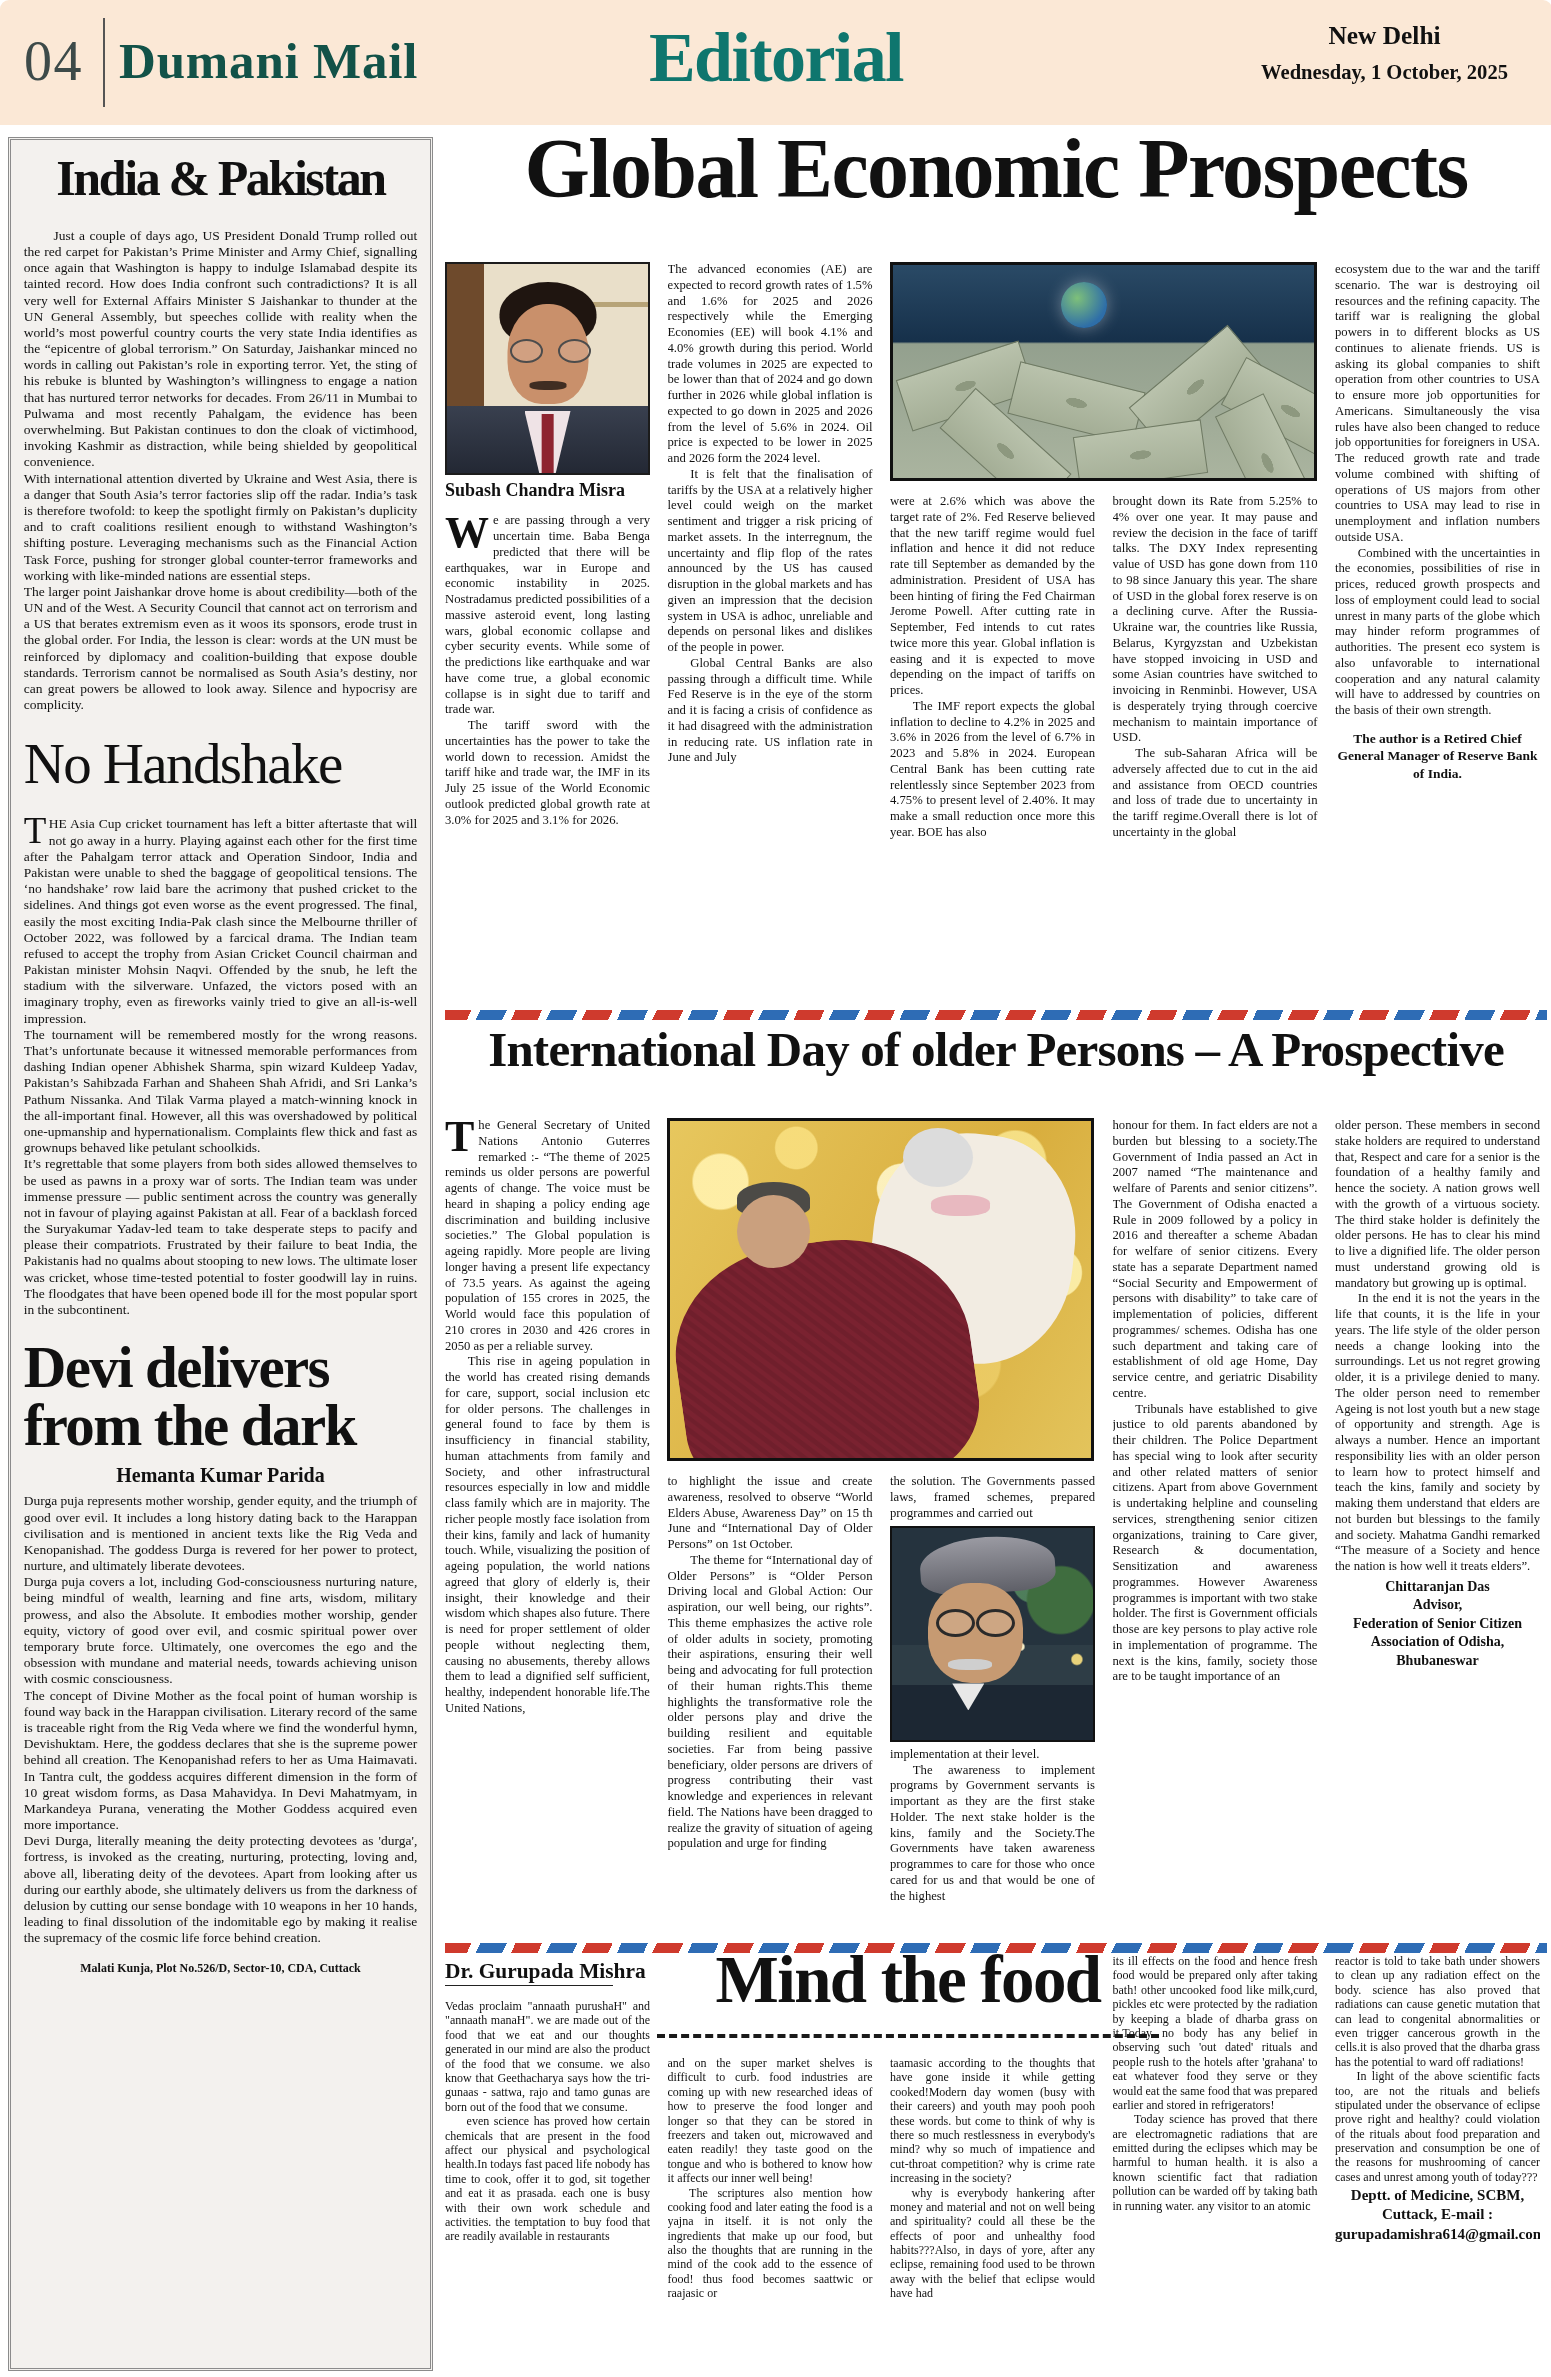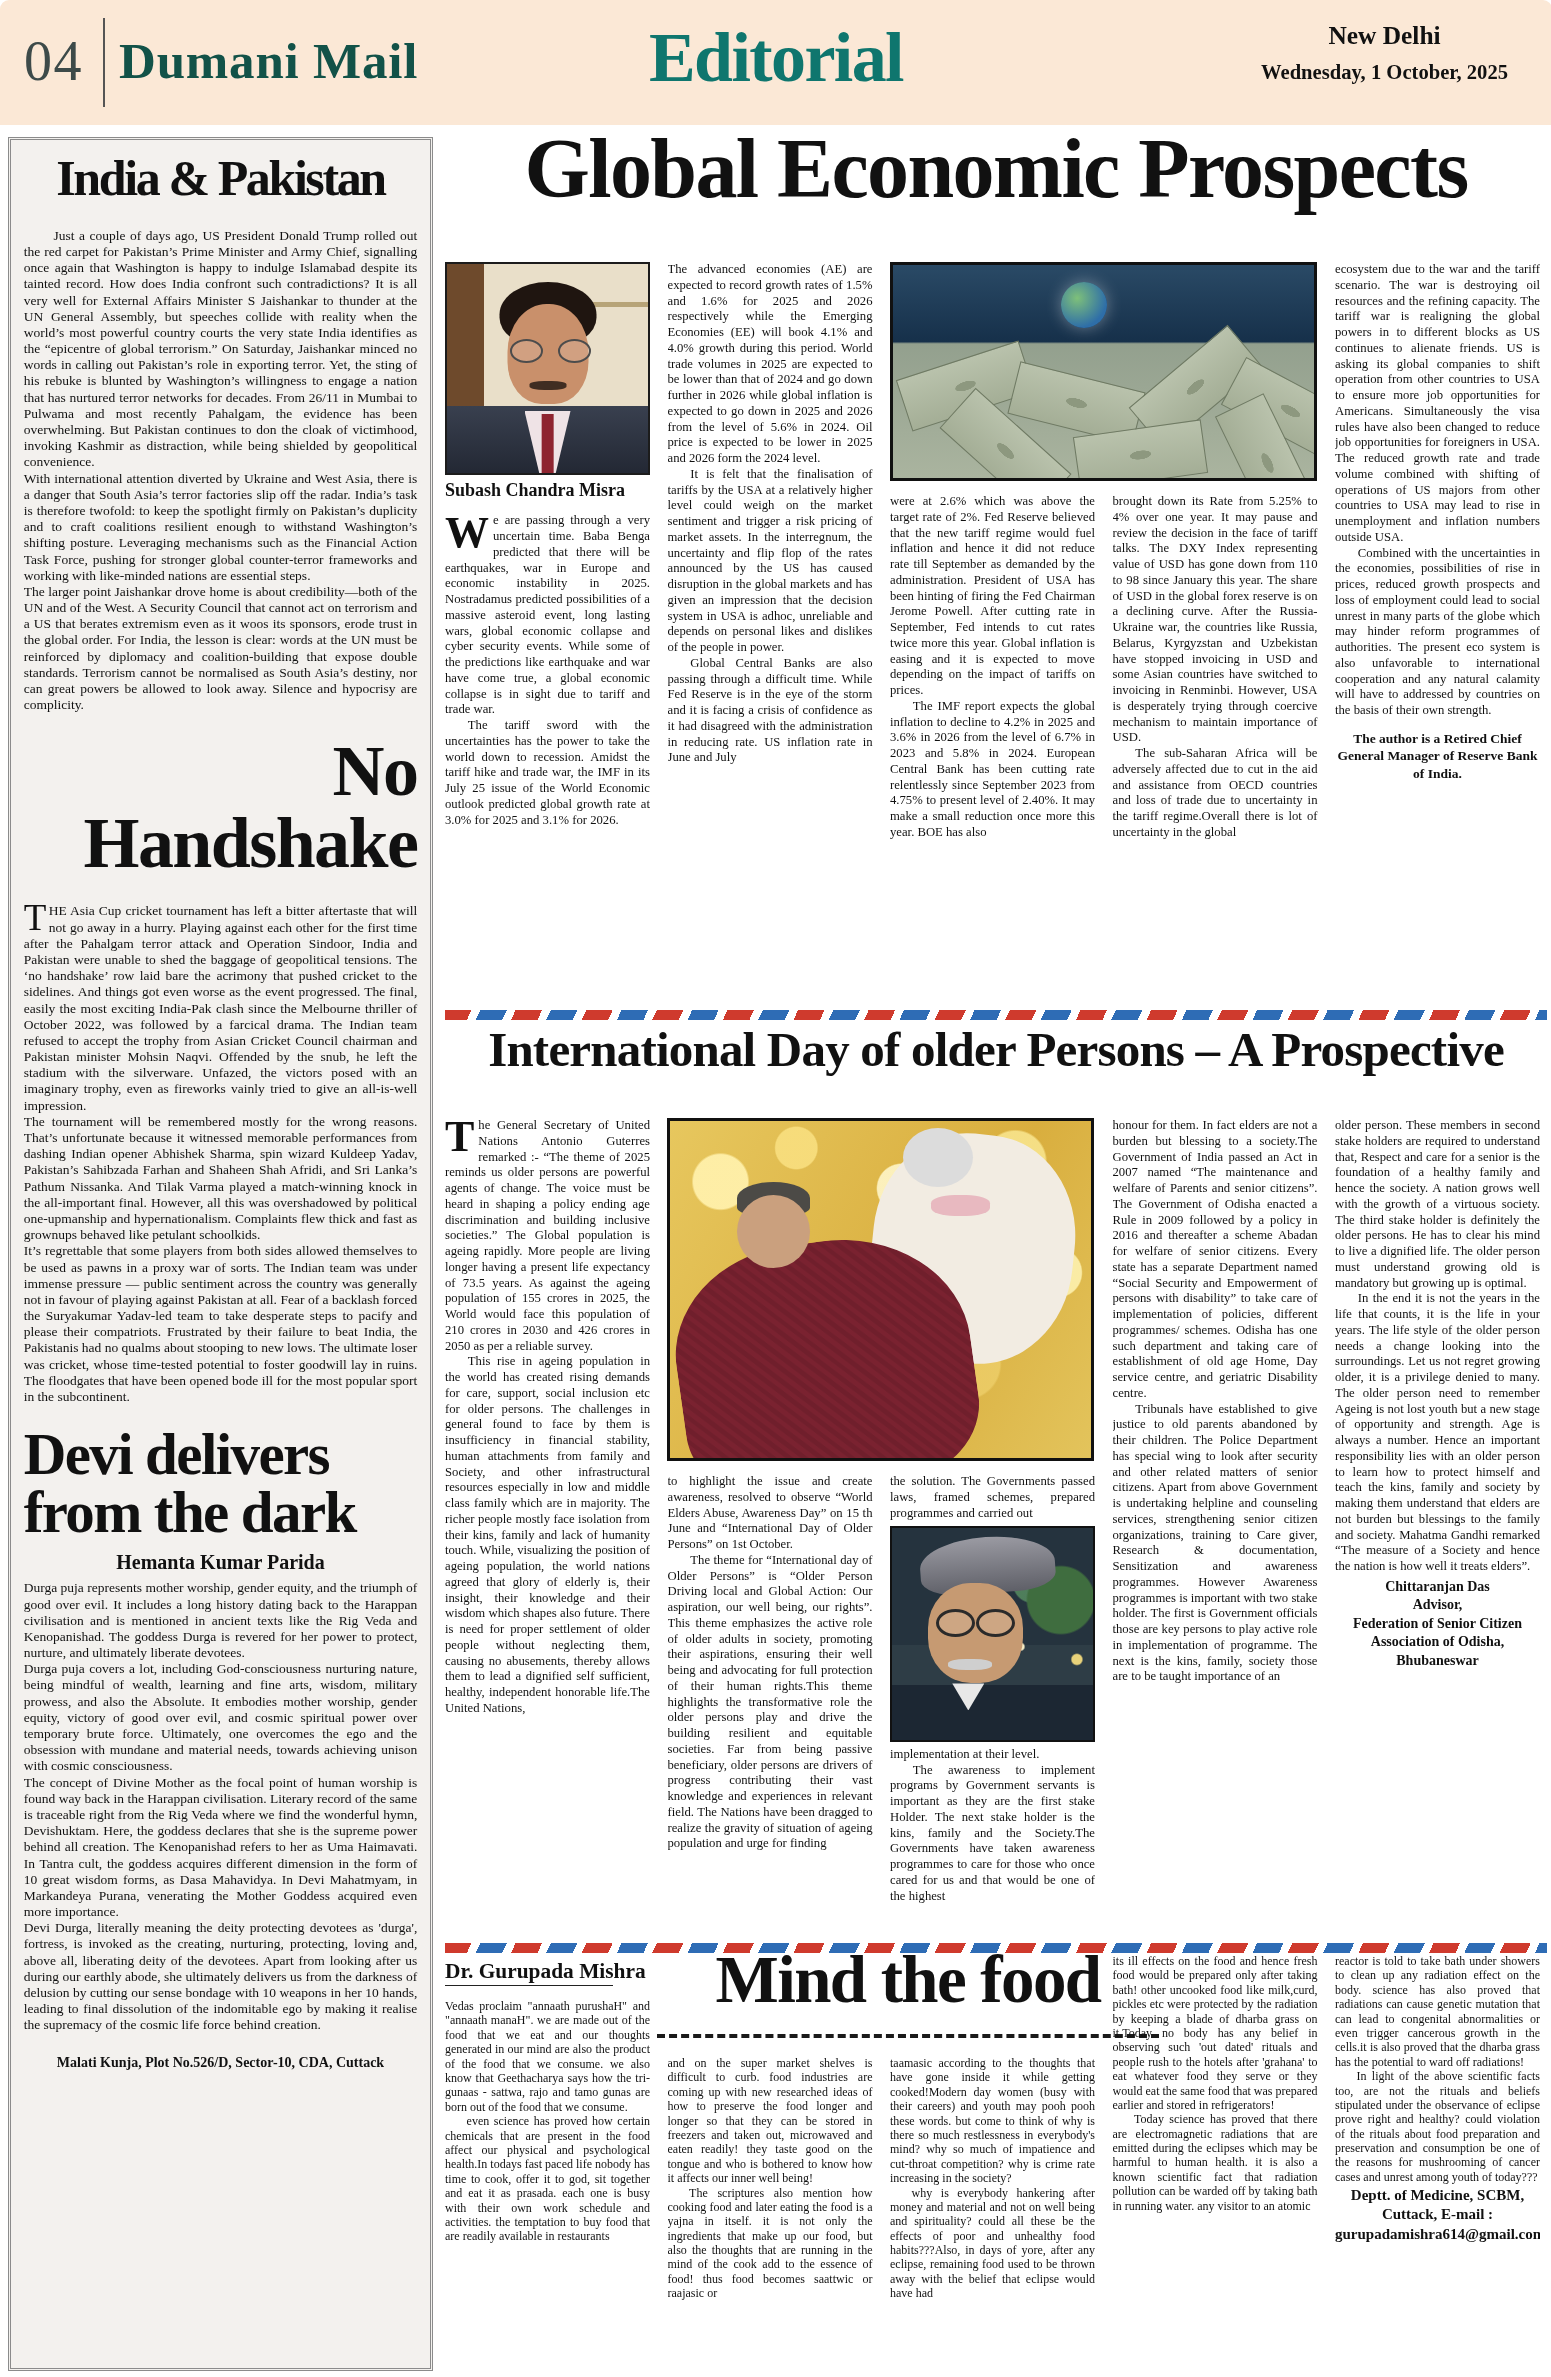--- a/index.html
+++ b/index.html
@@ -12,26 +12,26 @@
   .mast{position:absolute;left:119px;top:32px;font-size:51px;font-weight:bold;color:#125248;letter-spacing:0.8px;}
   .sect{position:absolute;left:0;right:0;top:17.5px;text-align:center;font-size:70px;font-weight:bold;letter-spacing:-1.6px;color:#0f766e;}
   .edright{position:absolute;right:44px;top:20.6px;text-align:center;}
   .edcity{font-size:25.4px;font-weight:bold;}
   .eddate{font-size:20.6px;font-weight:bold;margin-top:11px;}
 
   
   .lbox{position:absolute;left:8px;top:137px;width:425px;height:2234px;background:#f3f1ee;
         border:3.2px double #8b8b8b;box-sizing:border-box;padding:4.8px 12.7px;overflow:hidden;}
   .ed-h1{font-size:50px;line-height:1.02;letter-spacing:-2.4px;text-align:center;font-weight:bold;margin:8px 0 24px;}
-  .ed-h2{font-size:72px;line-height:1.0;letter-spacing:-1.6px;text-align:right;font-weight:bold;margin:22px 0 24px;}
+  .ed-h2{font-size:57px;line-height:1.0;letter-spacing:-1.6px;text-align:left;font-weight:normal;margin:22px 0 24px;}
   .ed-h3{font-size:59px;line-height:0.98;letter-spacing:-1.6px;text-align:left;font-weight:bold;margin:20.6px 0 9.5px;}
   .lbody p{font-size:13.5px;line-height:1.2;text-align:justify;margin:0;}
   .ind{text-indent:2.2em;}
   .byline-c{text-align:center;font-weight:bold;font-size:20px;margin:1.6px 0 6.4px;}
-  .addr{font-weight:bold;text-align:center;font-size:14px;margin-top:21px;}
+  .addr{font-weight:bold;text-align:center;font-size:12px;margin-top:14px;}
   .dcap{float:left;font-size:37px;line-height:29px;padding-right:2.4px;}
 
   
   .stripe{position:absolute;left:445px;width:1102px;height:10.3px;
           background:repeating-linear-gradient(115deg,#cf3a2d 0 24px,#ffffff 24px 32px,#2e6cb5 32px 56px,#ffffff 56px 64px);}
   .cols{position:absolute;left:445px;width:1102px;display:flex;gap:17.5px;}
   .col{flex:0 0 205px;width:205px;overflow:hidden;box-sizing:border-box;}
   .col p{font-size:12.7px;line-height:1.24;text-align:justify;margin:0;}
   .pind{text-indent:1.8em;}
 

